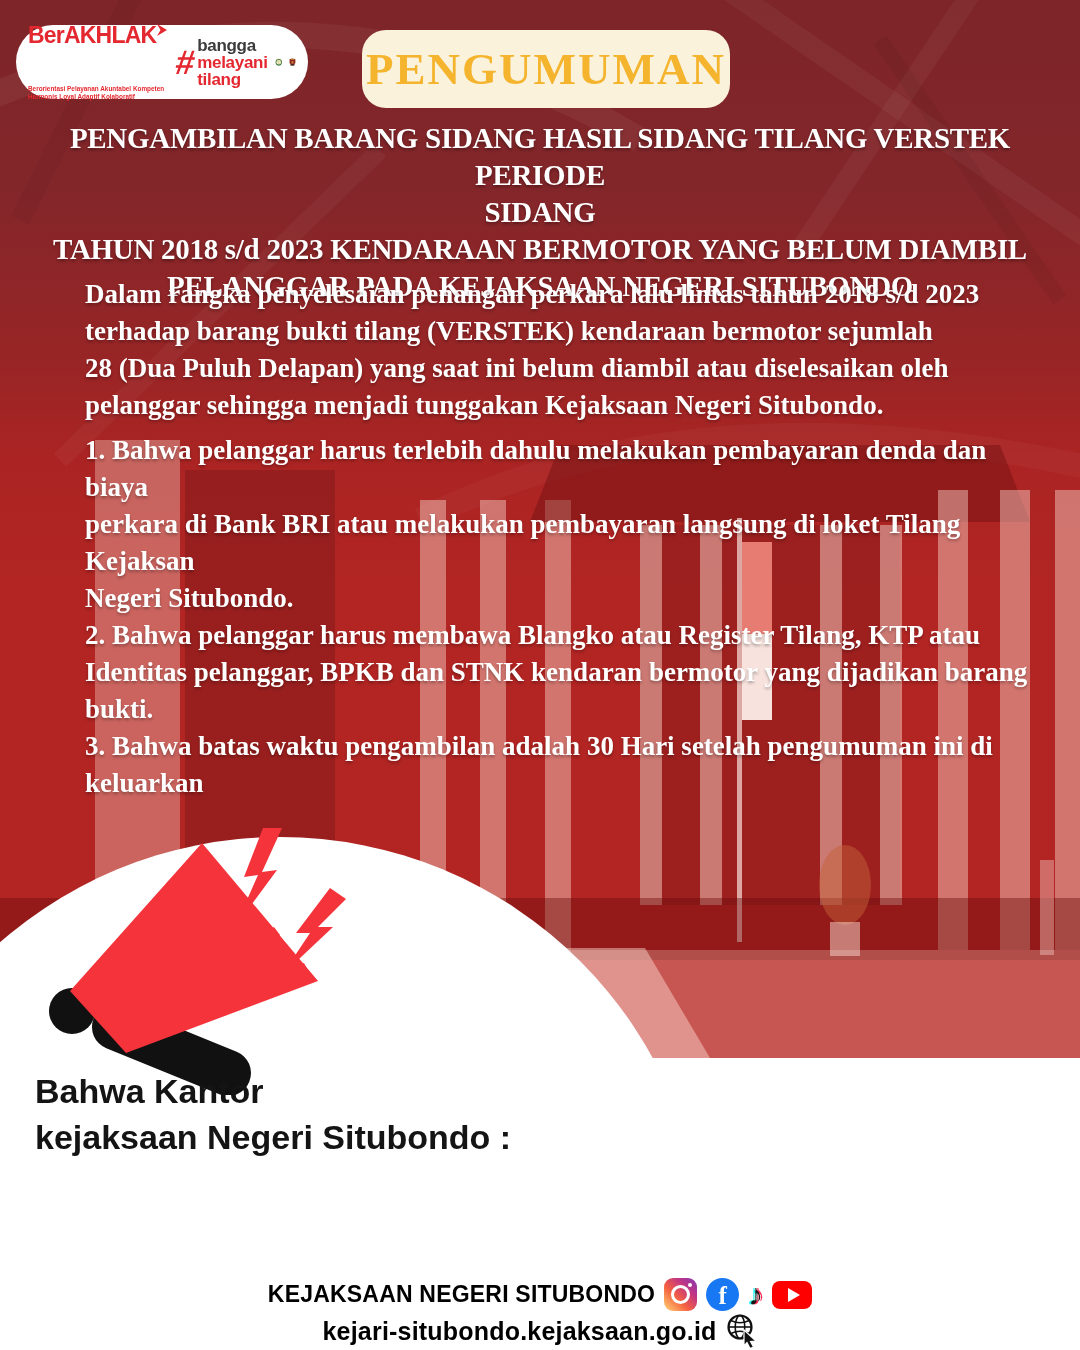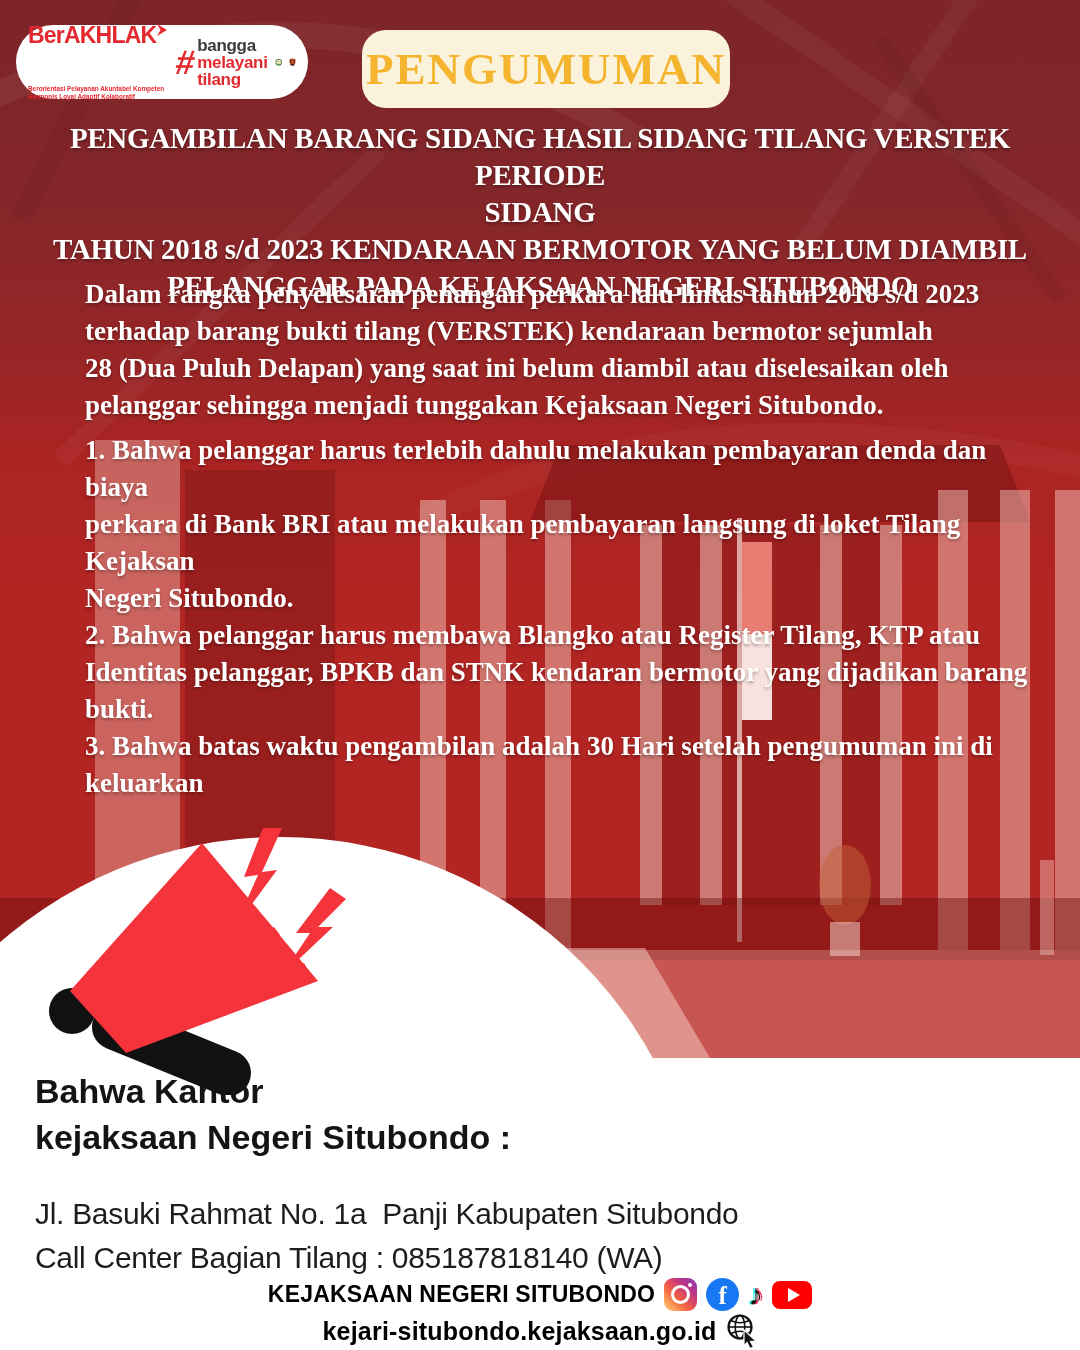--- a/index.html
+++ b/index.html
@@ -191,24 +191,20 @@
 Identitas pelanggar, BPKB dan STNK kendaran bermotor yang dijadikan barang
 bukti.</p>
     <p>3. Bahwa batas waktu pengambilan adalah 30 Hari setelah pengumuman ini di
 keluarkan</p>
   </div>
 
   <div class="address-heading">
     <div>Bahwa Kantor</div>
     <div>kejaksaan Negeri Situbondo :</div>
   </div>
-  <div class="address-lines">
-    <div>Jl. Basuki Rahmat No. 1a  Panji Kabupaten Situbondo</div>
-    <div>Call Center Bagian Tilang : 085187818140 (WA)</div>
-  </div>
 
   <div class="footer">
     <div class="footer-row">
       <span class="org-name">KEJAKSAAN NEGERI SITUBONDO</span>
       <div class="icon-instagram">
         <div class="lens"></div>
           <div class="dot"></div>
       </div>
       <div class="icon-facebook">
         <span>f</span>

